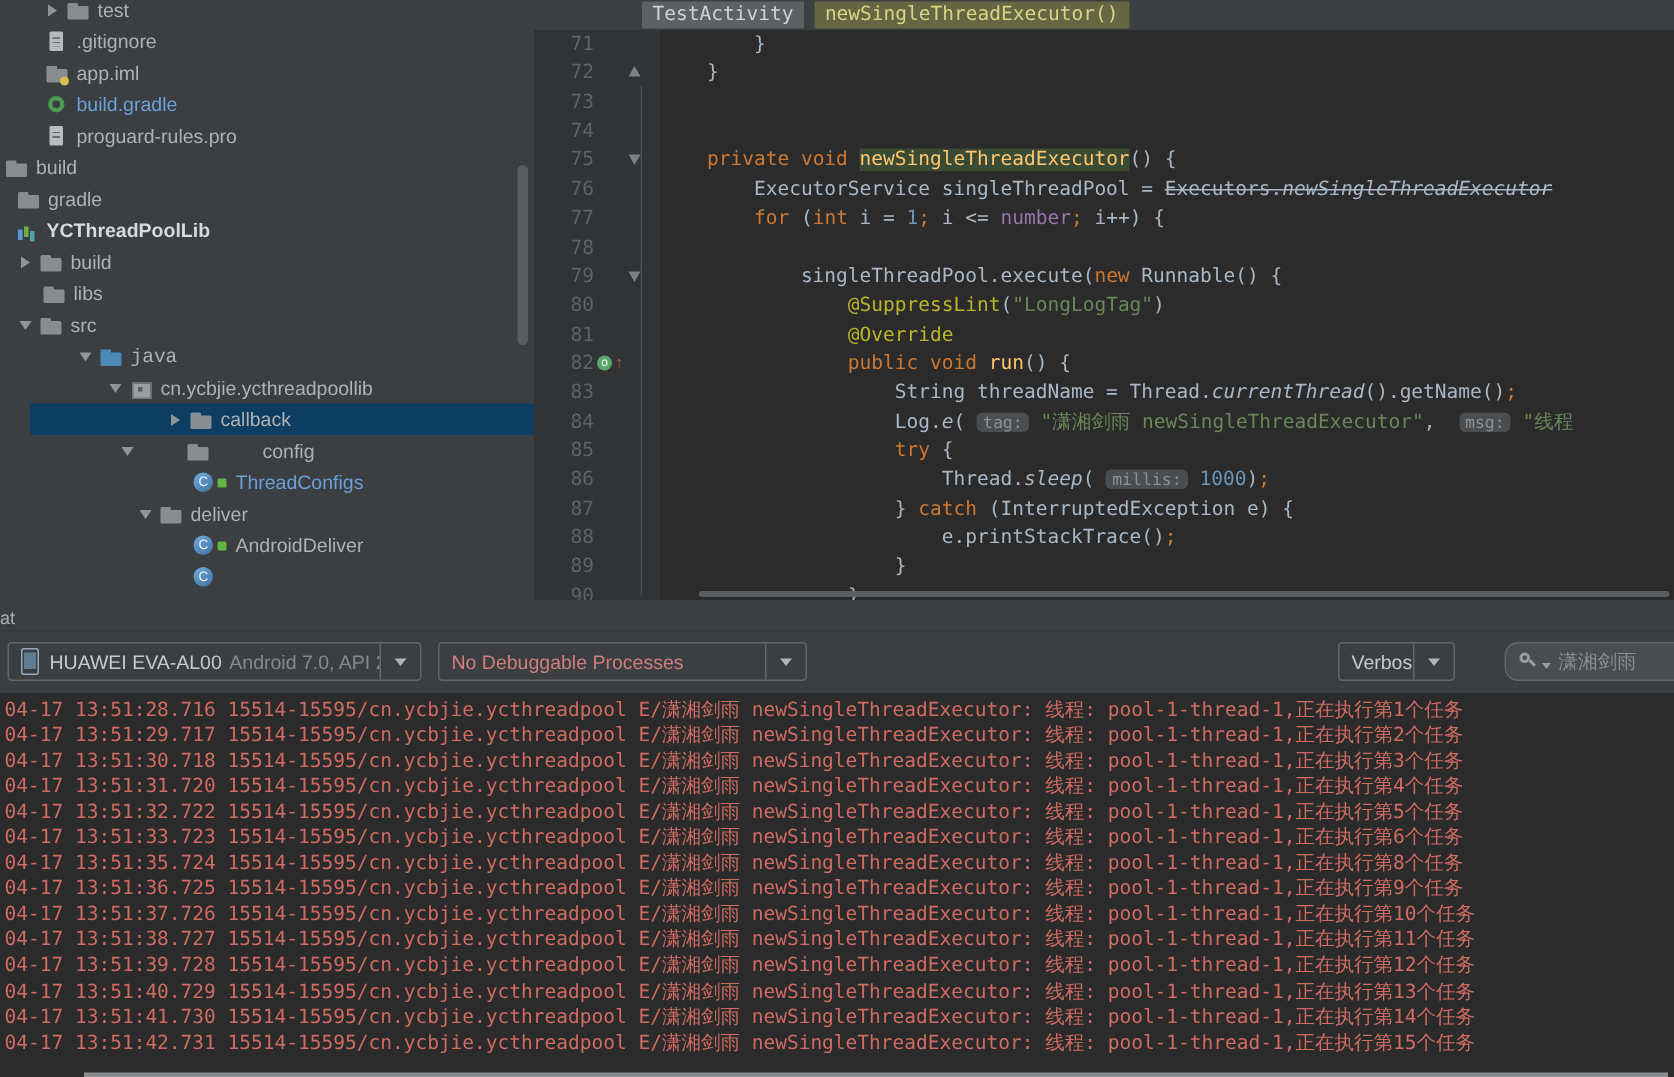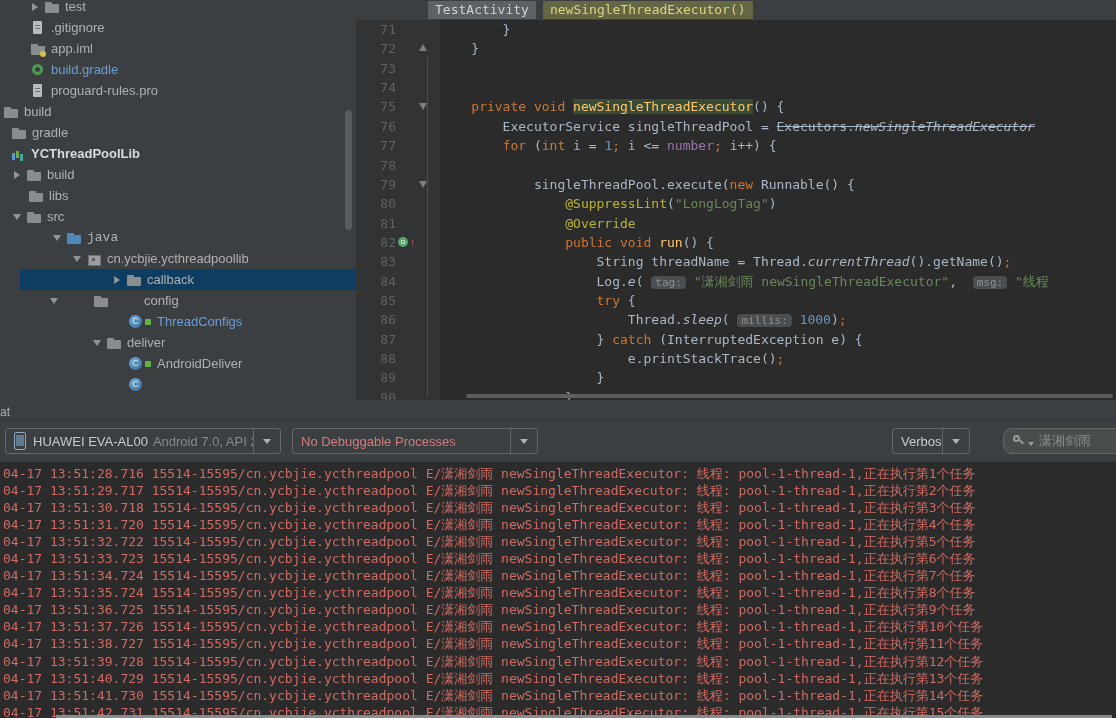--- a/index.html
+++ b/index.html
@@ -156,21 +156,21 @@
         <div class="trow" style="padding-left: 68px;">
           <span class="arr arr-d"></span>
           <span class="ticon ic-package"></span>
           <span class="tlabel">cn.ycbjie.ycthreadpoollib</span>
         </div>
         <div class="trow sel" style="padding-left: 88px;">
           <span class="arr arr-r"></span>
           <span class="ticon ic-folder"></span>
           <span class="tlabel">callback</span>
         </div>
-        <div class="trow" style="padding-left: 45px; gap: 30px;">
+        <div class="trow" style="padding-left: 76px; gap: 30px;">
           <span class="arr arr-d"></span>
           <span class="ticon ic-folder"></span>
           <span class="tlabel">config</span>
         </div>
         <div class="trow" style="padding-left: 128px;">
           <span class="ticon ic-class">
             <span class="mark"></span>
           </span>
           <span class="tlabel blue">ThreadConfigs</span>
         </div>
@@ -345,21 +345,20 @@
       </div>
     </div>
     <div id="logview">
       <div id="log-lines">
           <div class="logline">04-17 13:51:28.716 15514-15595/cn.ycbjie.ycthreadpool E/潇湘剑雨 newSingleThreadExecutor: 线程: pool-1-thread-1,正在执行第1个任务</div>
           <div class="logline">04-17 13:51:29.717 15514-15595/cn.ycbjie.ycthreadpool E/潇湘剑雨 newSingleThreadExecutor: 线程: pool-1-thread-1,正在执行第2个任务</div>
           <div class="logline">04-17 13:51:30.718 15514-15595/cn.ycbjie.ycthreadpool E/潇湘剑雨 newSingleThreadExecutor: 线程: pool-1-thread-1,正在执行第3个任务</div>
           <div class="logline">04-17 13:51:31.720 15514-15595/cn.ycbjie.ycthreadpool E/潇湘剑雨 newSingleThreadExecutor: 线程: pool-1-thread-1,正在执行第4个任务</div>
           <div class="logline">04-17 13:51:32.722 15514-15595/cn.ycbjie.ycthreadpool E/潇湘剑雨 newSingleThreadExecutor: 线程: pool-1-thread-1,正在执行第5个任务</div>
           <div class="logline">04-17 13:51:33.723 15514-15595/cn.ycbjie.ycthreadpool E/潇湘剑雨 newSingleThreadExecutor: 线程: pool-1-thread-1,正在执行第6个任务</div>
-          <div class="logline">04-17 13:51:34.724 15514-15595/cn.ycbjie.ycthreadpool E/潇湘剑雨 newSingleThreadExecutor: 线程: pool-1-thread-1,正在执行第7个任务</div>
           <div class="logline">04-17 13:51:35.724 15514-15595/cn.ycbjie.ycthreadpool E/潇湘剑雨 newSingleThreadExecutor: 线程: pool-1-thread-1,正在执行第8个任务</div>
           <div class="logline">04-17 13:51:36.725 15514-15595/cn.ycbjie.ycthreadpool E/潇湘剑雨 newSingleThreadExecutor: 线程: pool-1-thread-1,正在执行第9个任务</div>
           <div class="logline">04-17 13:51:37.726 15514-15595/cn.ycbjie.ycthreadpool E/潇湘剑雨 newSingleThreadExecutor: 线程: pool-1-thread-1,正在执行第10个任务</div>
           <div class="logline">04-17 13:51:38.727 15514-15595/cn.ycbjie.ycthreadpool E/潇湘剑雨 newSingleThreadExecutor: 线程: pool-1-thread-1,正在执行第11个任务</div>
           <div class="logline">04-17 13:51:39.728 15514-15595/cn.ycbjie.ycthreadpool E/潇湘剑雨 newSingleThreadExecutor: 线程: pool-1-thread-1,正在执行第12个任务</div>
           <div class="logline">04-17 13:51:40.729 15514-15595/cn.ycbjie.ycthreadpool E/潇湘剑雨 newSingleThreadExecutor: 线程: pool-1-thread-1,正在执行第13个任务</div>
           <div class="logline">04-17 13:51:41.730 15514-15595/cn.ycbjie.ycthreadpool E/潇湘剑雨 newSingleThreadExecutor: 线程: pool-1-thread-1,正在执行第14个任务</div>
           <div class="logline">04-17 13:51:42.731 15514-15595/cn.ycbjie.ycthreadpool E/潇湘剑雨 newSingleThreadExecutor: 线程: pool-1-thread-1,正在执行第15个任务</div>
         </div>
       <div id="log-hscroll"></div>

